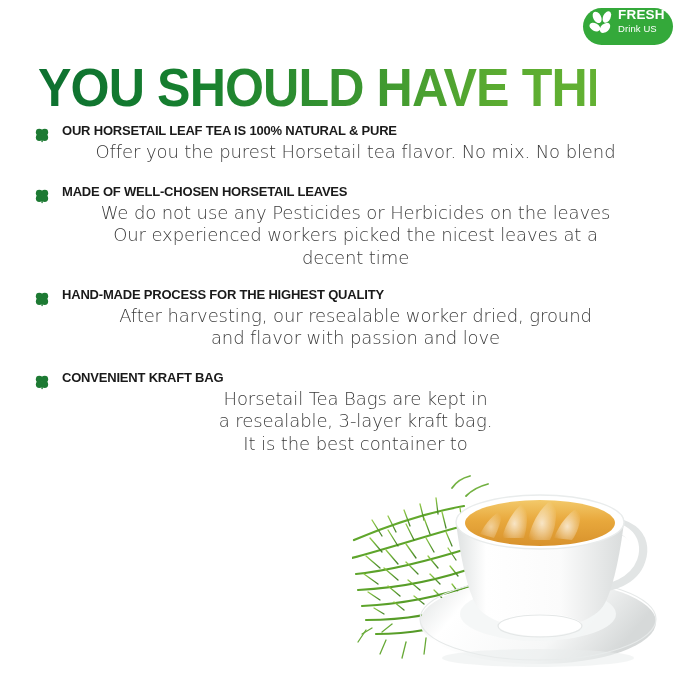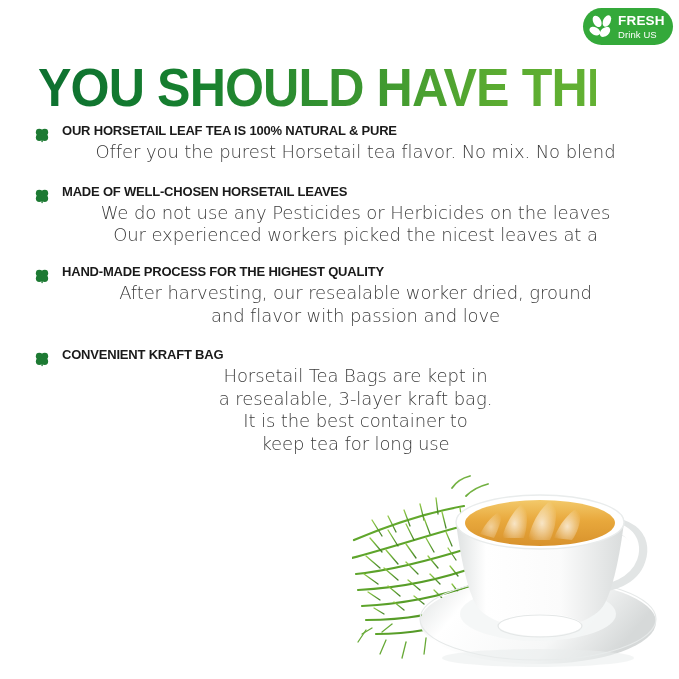--- a/index.html
+++ b/index.html
@@ -10,21 +10,21 @@
     position:relative;
     overflow:hidden;
   }
 
   
   .brand-badge{
     position:absolute; top:8px; left:583px;
     width:90px; height:37px;
     background:#34a93a;
     border-radius:19px;
-    display:flex; align-items:center;
+    display:flex; 
     padding-left:4px;
   }
   .brand-mark{ width:30px; height:30px; flex:0 0 30px; }
   .brand-text{ display:flex; flex-direction:column; line-height:1; margin-left:1px; }
   .brand-name{
     color:#ffffff; font-size:13.5px; font-weight:bold;
     letter-spacing:.2px;
   }
   .brand-sub{
     color:#ffffff; font-size:9.5px; font-weight:normal;
@@ -134,20 +134,21 @@
         <circle cx="13.4" cy="6.6" r="4.3"></circle>
         <circle cx="6.6" cy="13.2" r="4.3"></circle>
         <circle cx="13.4" cy="13.2" r="4.3"></circle>
         <rect x="9.2" y="8.0" width="1.8" height="11" rx="0.9"></rect>
       </g>
     </svg>
     <div class="feature-title">MADE OF WELL-CHOSEN HORSETAIL LEAVES</div>
     <div class="feature-body">
       <div>We do not use any Pesticides or Herbicides on the leaves</div>
       <div>Our experienced workers picked the nicest leaves at a</div>
+      <div>decent time</div>
     </div>
   </div>
 
   <div class="feature f3">
     <svg class="clover-icon" viewBox="0 0 20 20">
       <g fill="#1d7a33">
         <circle cx="6.6" cy="6.6" r="4.3"></circle>
         <circle cx="13.4" cy="6.6" r="4.3"></circle>
         <circle cx="6.6" cy="13.2" r="4.3"></circle>
         <circle cx="13.4" cy="13.2" r="4.3"></circle>
@@ -170,21 +171,20 @@
         <circle cx="6.6" cy="13.2" r="4.3"></circle>
         <circle cx="13.4" cy="13.2" r="4.3"></circle>
         <rect x="9.2" y="8.0" width="1.8" height="11" rx="0.9"></rect>
       </g>
     </svg>
     <div class="feature-title">CONVENIENT KRAFT BAG</div>
     <div class="feature-body">
       <div>Horsetail Tea Bags are kept in</div>
       <div>a resealable, 3-layer kraft bag.</div>
       <div>It is the best container to</div>
-      <div>keep tea for long use</div>
     </div>
   </div>
 
 </div>
 
 <svg class="product-photo" viewBox="0 0 327 217">
   <defs>
     <linearGradient id="teaGrad" x1="0" y1="0" x2="0" y2="1">
       <stop offset="0%" stop-color="#f3c96a"></stop>
       <stop offset="45%" stop-color="#e8a83c"></stop>

